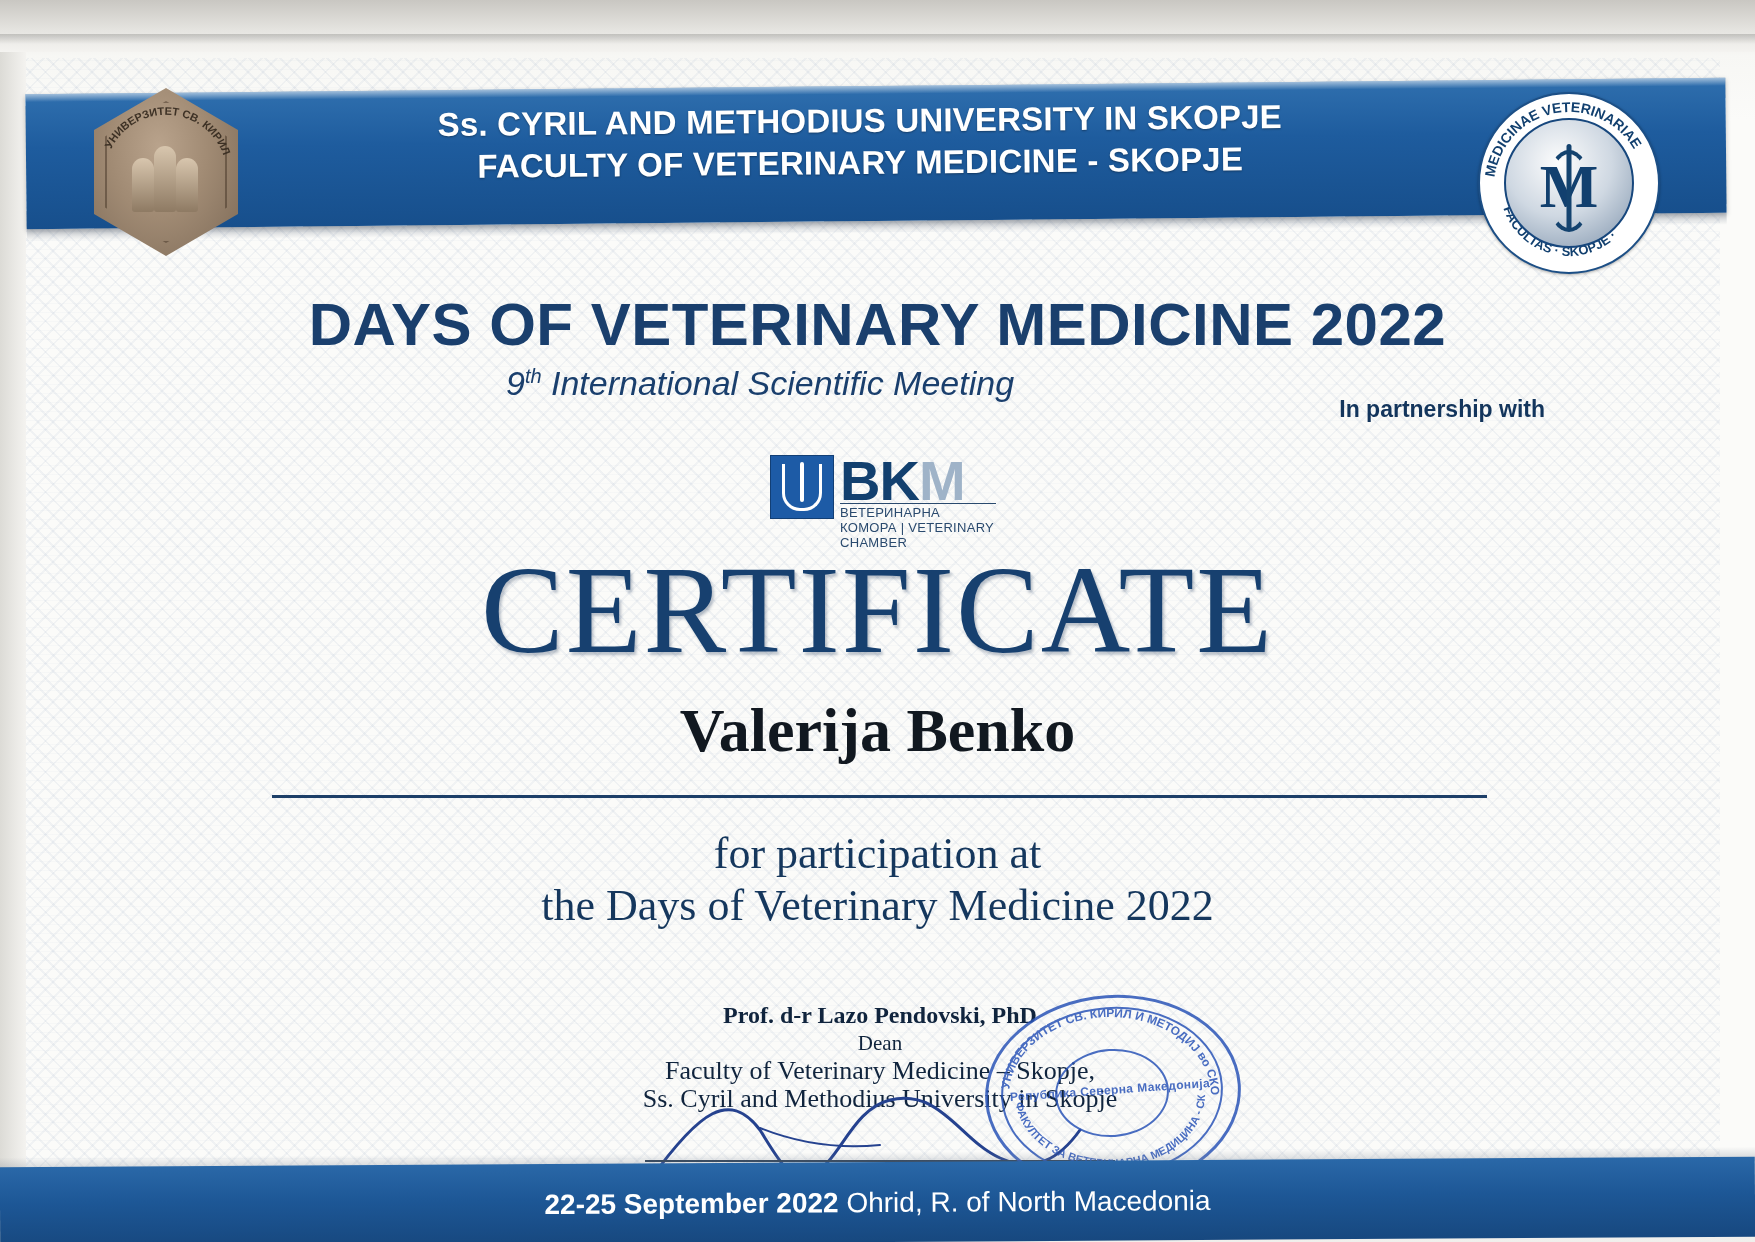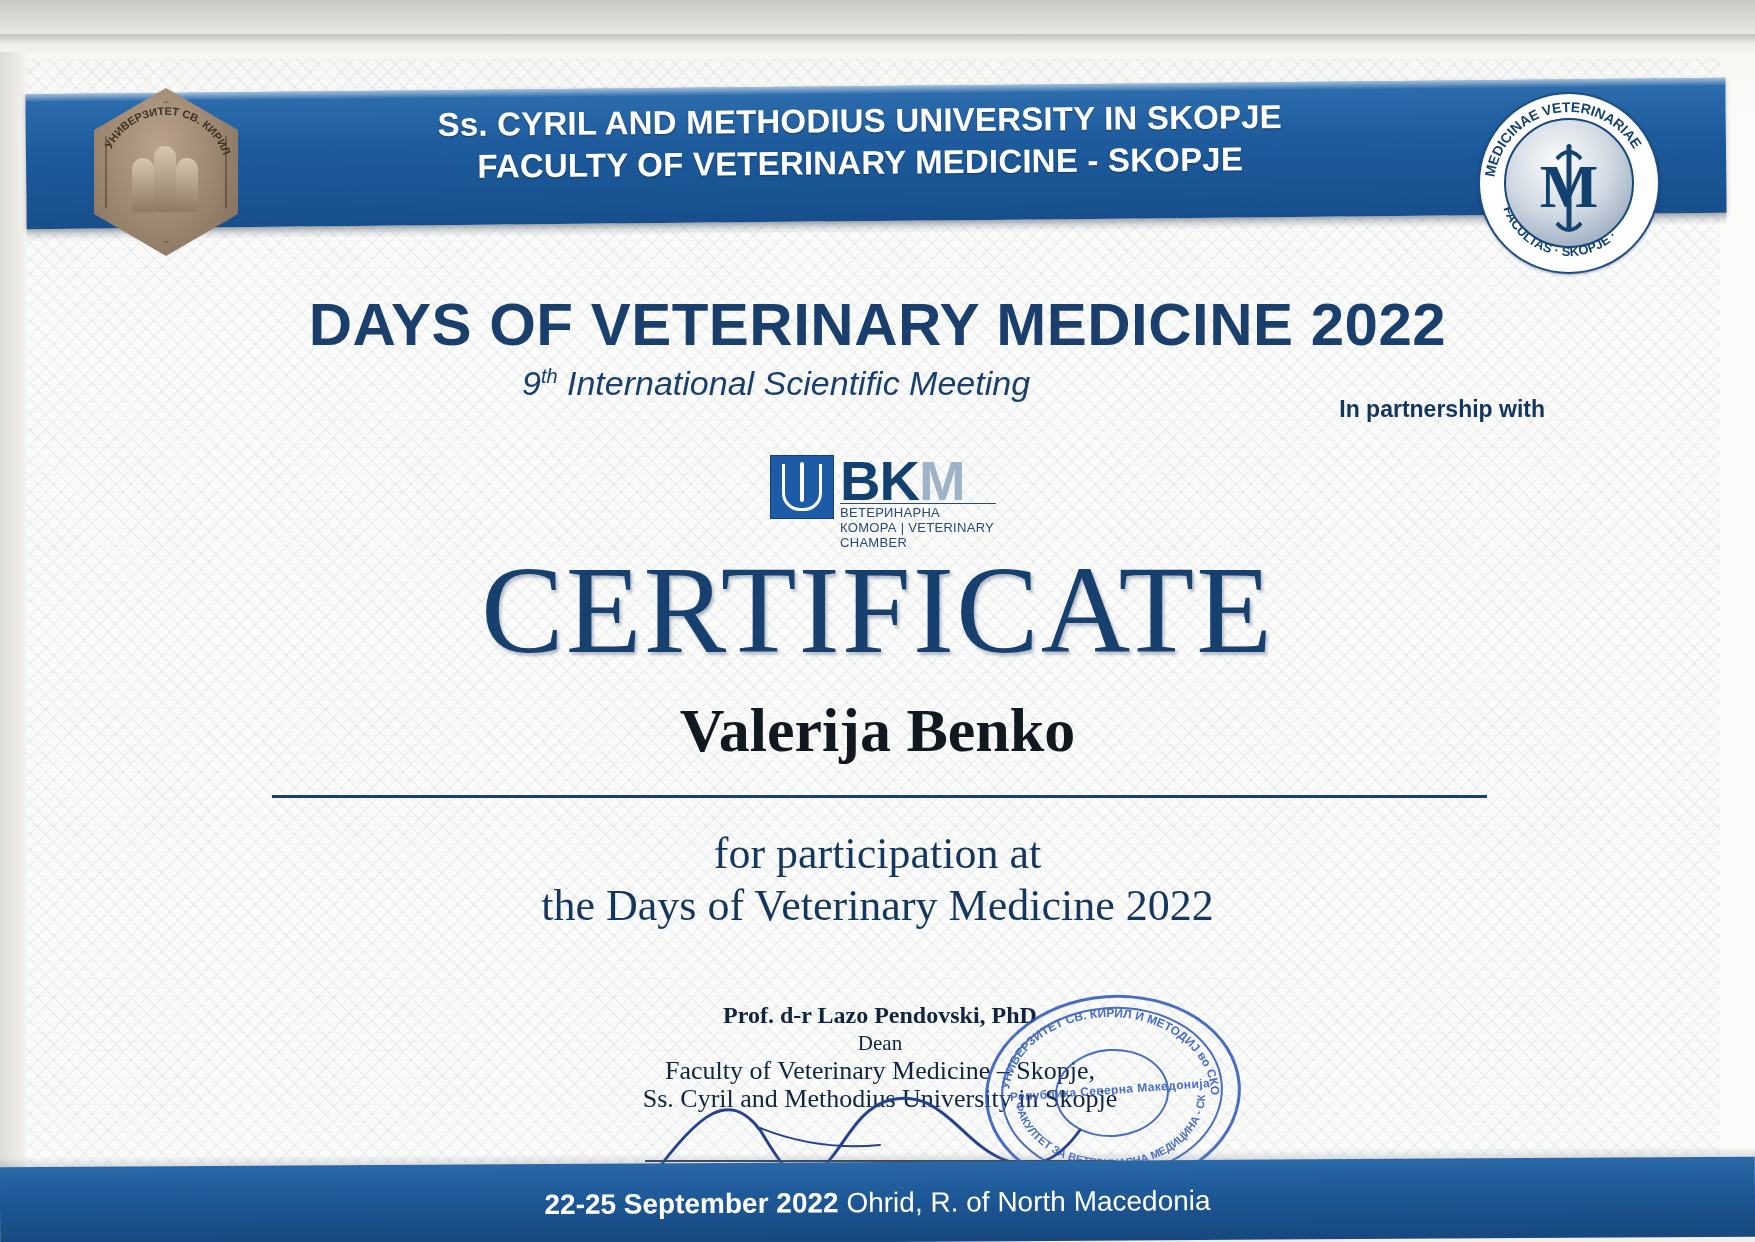--- a/index.html
+++ b/index.html
@@ -121,21 +121,21 @@
   }
 
   
   .title-main{
     position:absolute;left:0;top:290px;width:1755px;text-align:center;
     font-size:60px;font-weight:700;letter-spacing:.5px;color:#1a3f6d;
     font-family:"Liberation Sans", sans-serif;
   }
   .subtitle{
     position:absolute;left:0;top:364px;width:1520px;text-align:center;
-    font-size:34px;font-style:italic;color:#1a3f6d;padding-left:16px;
+    font-size:34px;font-style:italic;color:#1a3f6d;
   }
   .subtitle sup{font-size:20px;}
   .partner{
     position:absolute;left:0;top:396px;width:1545px;text-align:right;
     font-size:23px;color:#13355c;font-weight:600;
   }
 
   
   .bkm{
     position:absolute;left:770px;top:455px;width:230px;height:62px;

